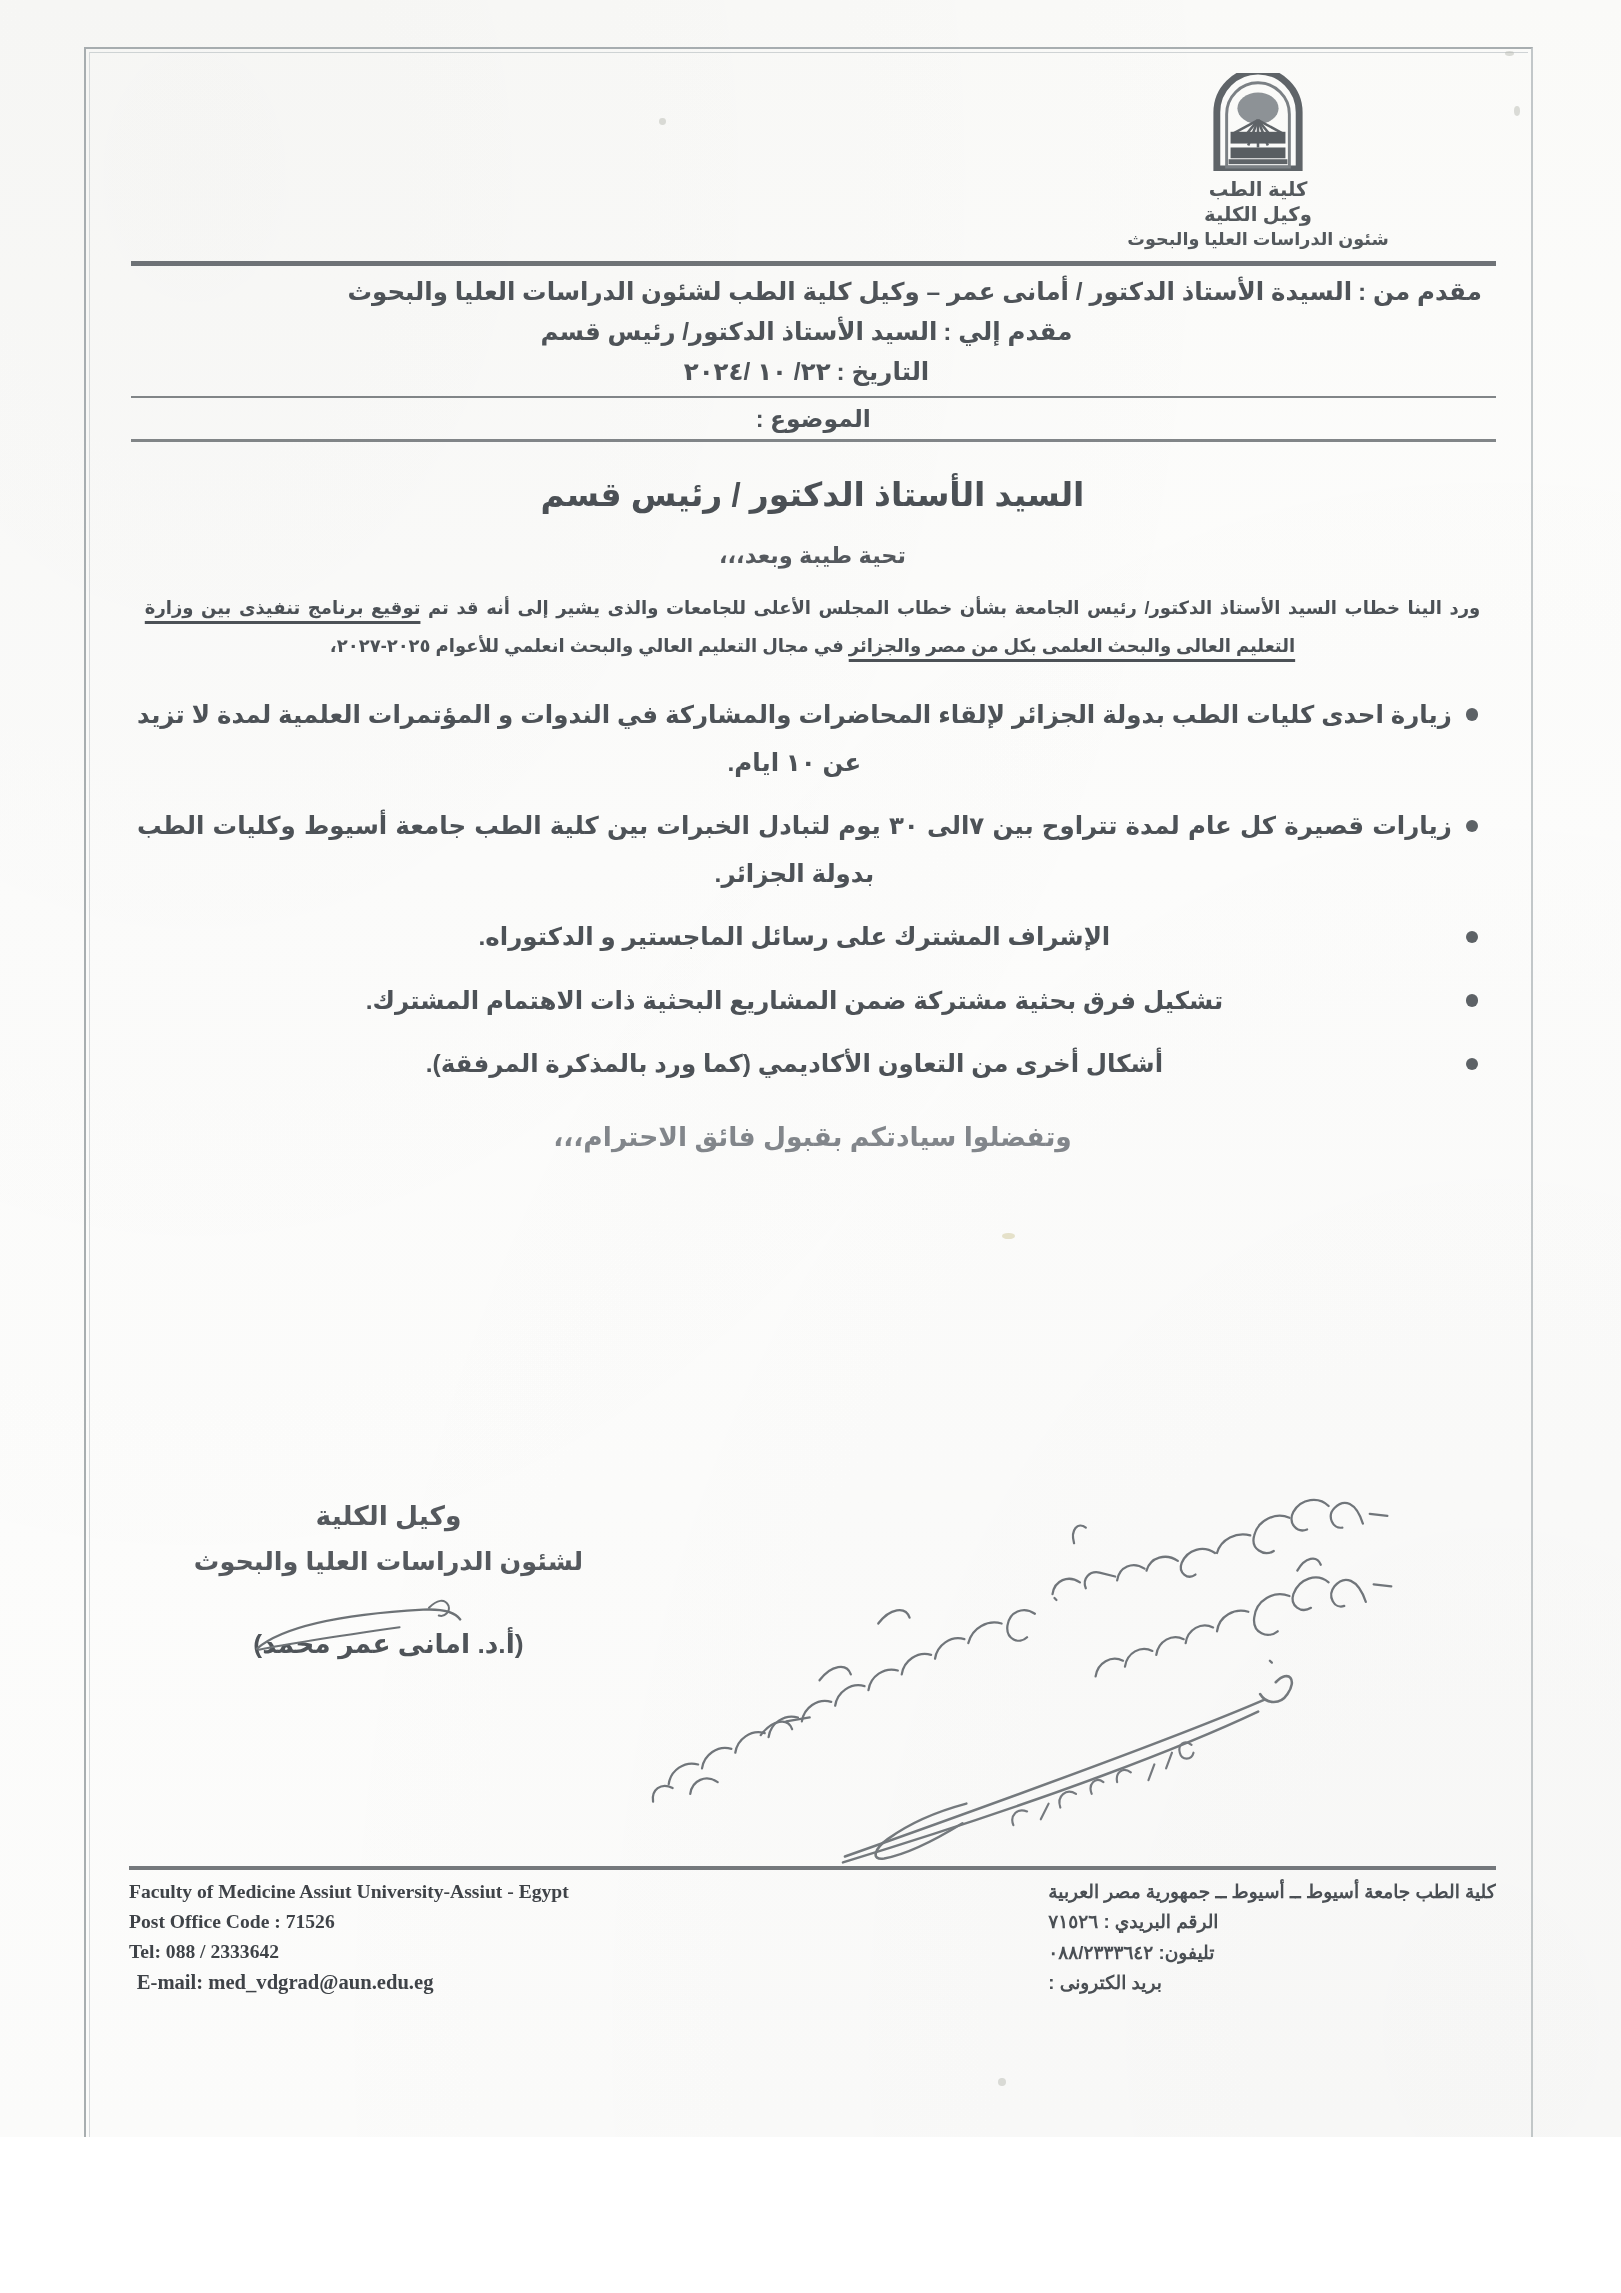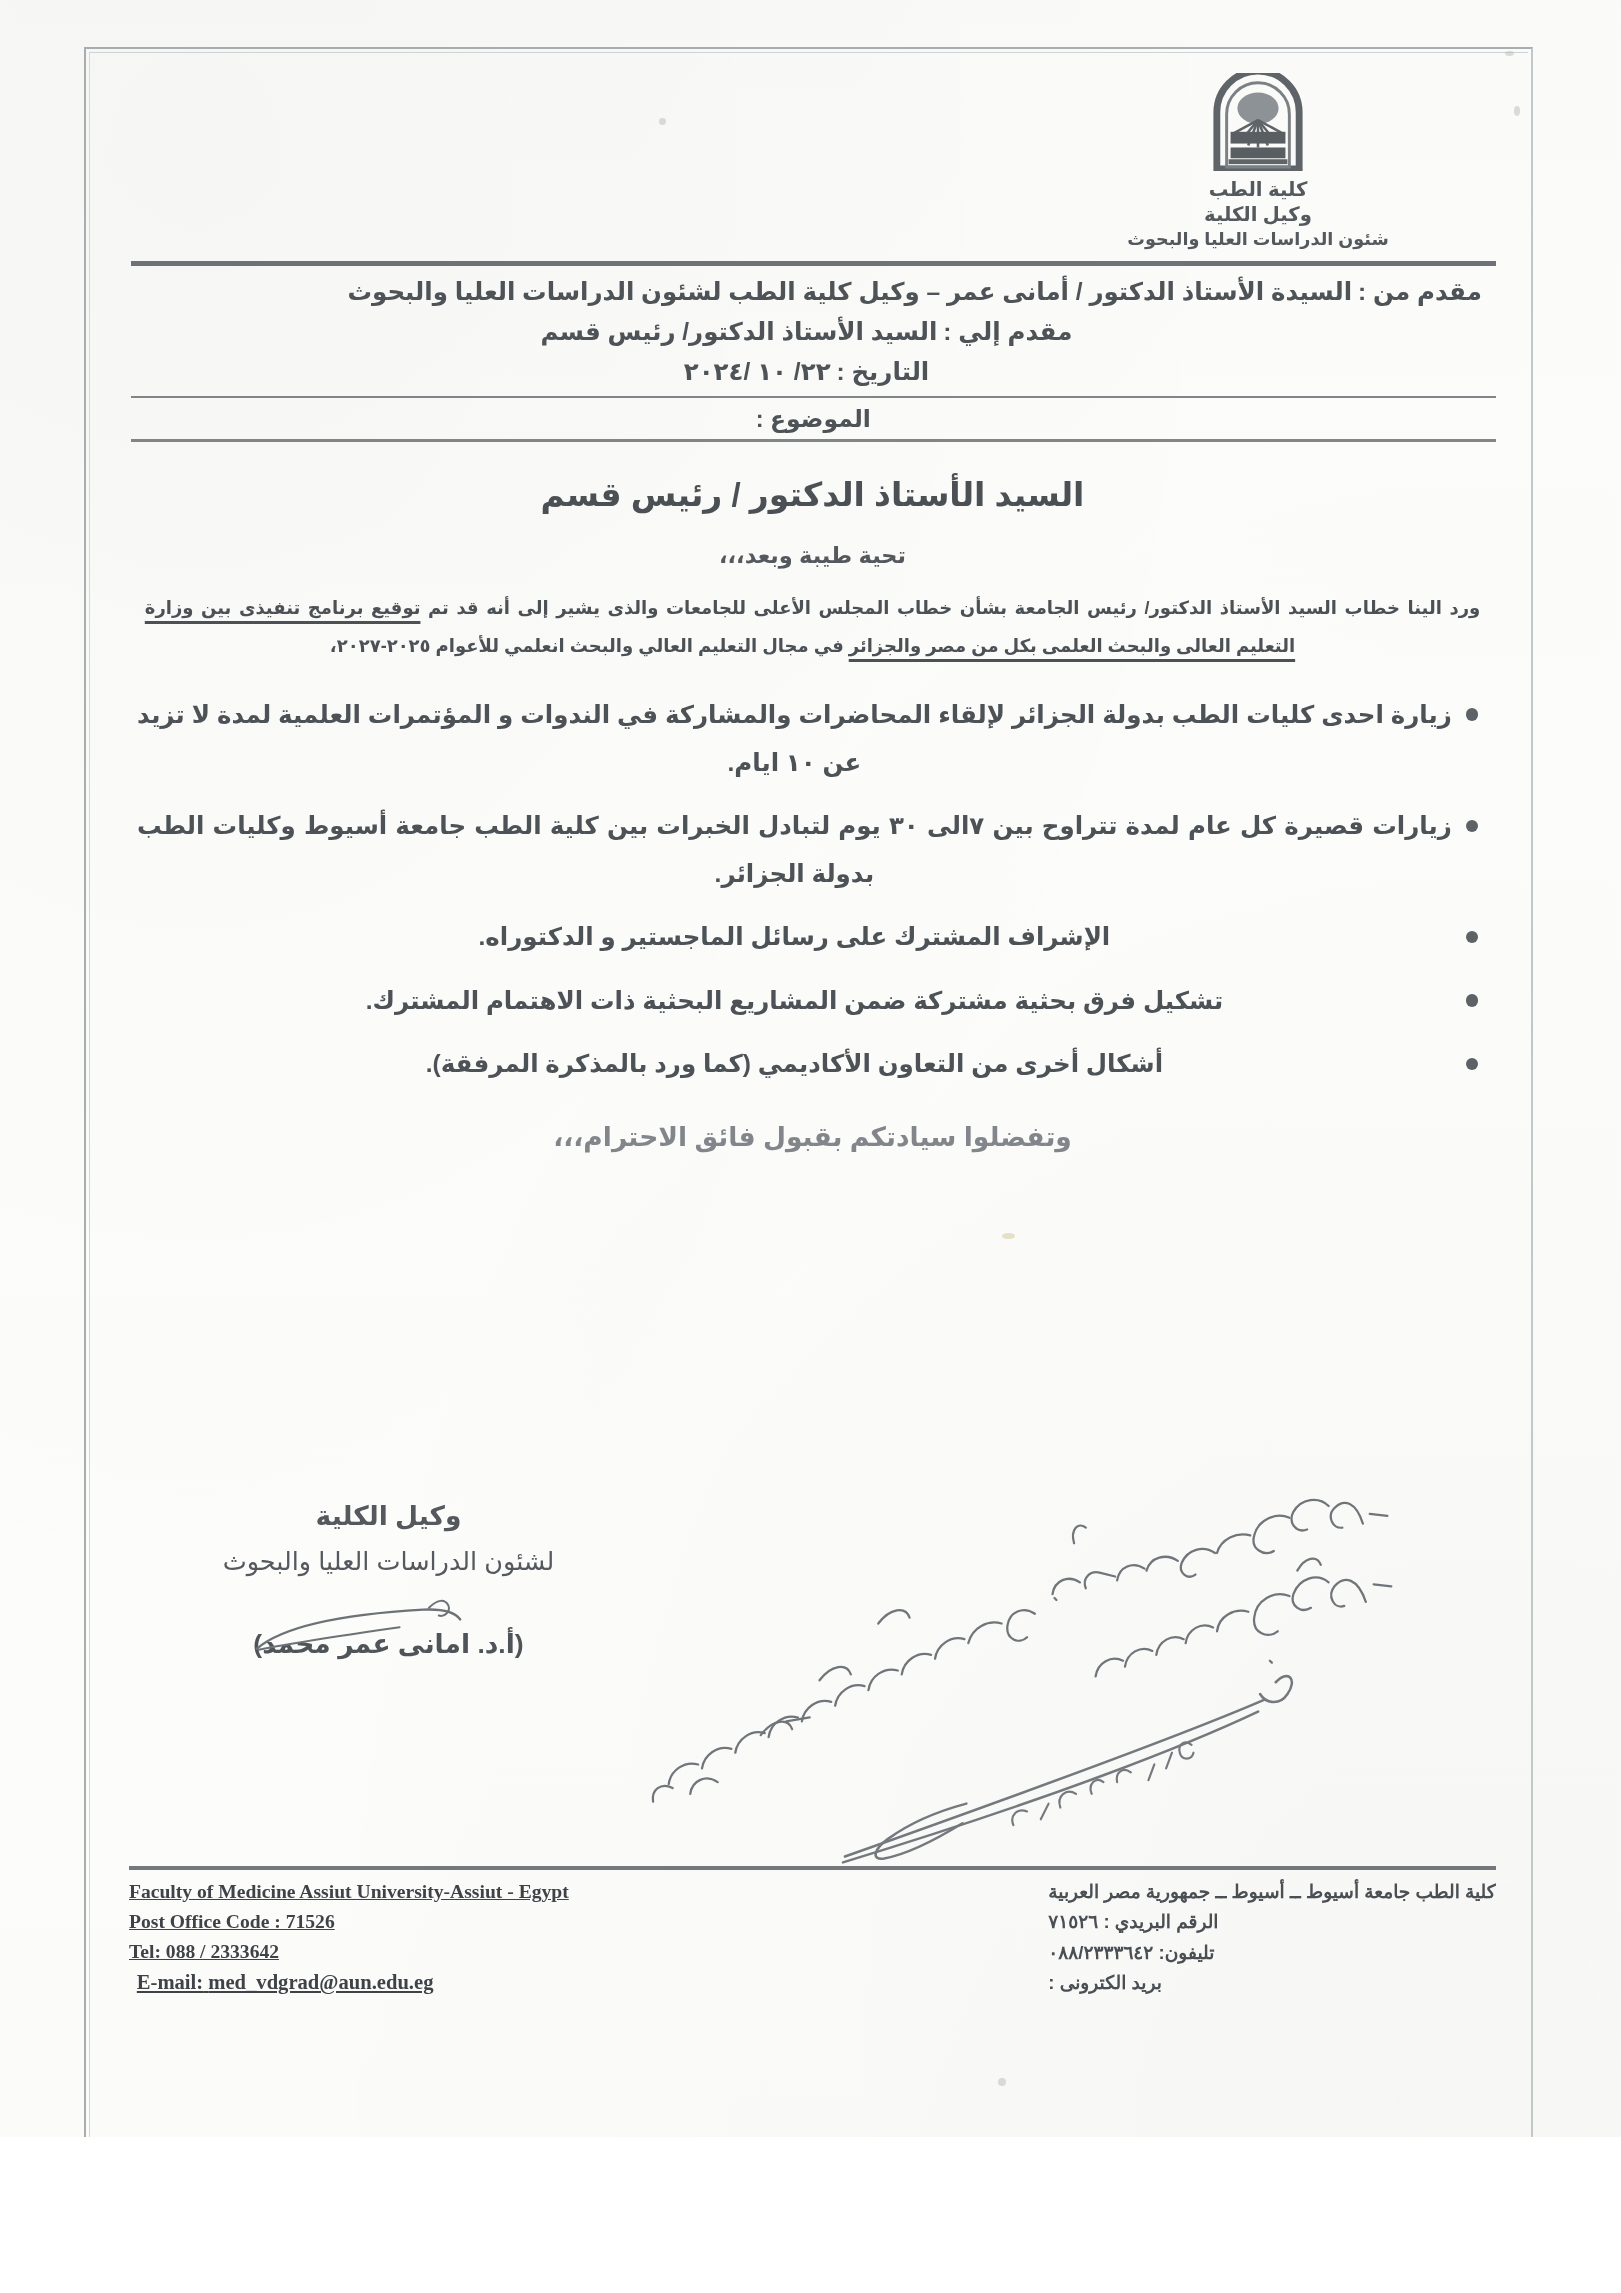--- a/index.html
+++ b/index.html
@@ -221,21 +221,21 @@
     color: #55595e;
   }
   .sig-title {
     font-size: 26.5px;
     font-weight: bold;
     letter-spacing: 1.5px;
     margin-bottom: 13.7px;
   }
   .sig-sub {
     font-size: 25.5px;
-    font-weight: normal;
+    font-weight: bold;
     letter-spacing: 1.2px;
   }
   .sig-name {
     margin-top: 52px;
     font-size: 26.5px;
     font-weight: bold;
     letter-spacing: 1.5px;
     color: #4f5459;
   }
   .sig-scribble {
@@ -272,21 +272,20 @@
   }
   .footer-en {
     direction: ltr;
     text-align: left;
     font-family: "Liberation Serif", "DejaVu Serif", serif;
     font-weight: bold;
     font-size: 19.6px;
     color: #3f4348;
     line-height: 1.52;
     order: 2;
-    text-decoration: underline;
   }
   .footer-en .email-line {
     padding-left: 7.8px;
     font-size: 20.6px;
   }
   .footer-ar {
     direction: rtl;
     text-align: left;
     font-family: Liberation Sans, sans-serif;
     font-weight: bold;

